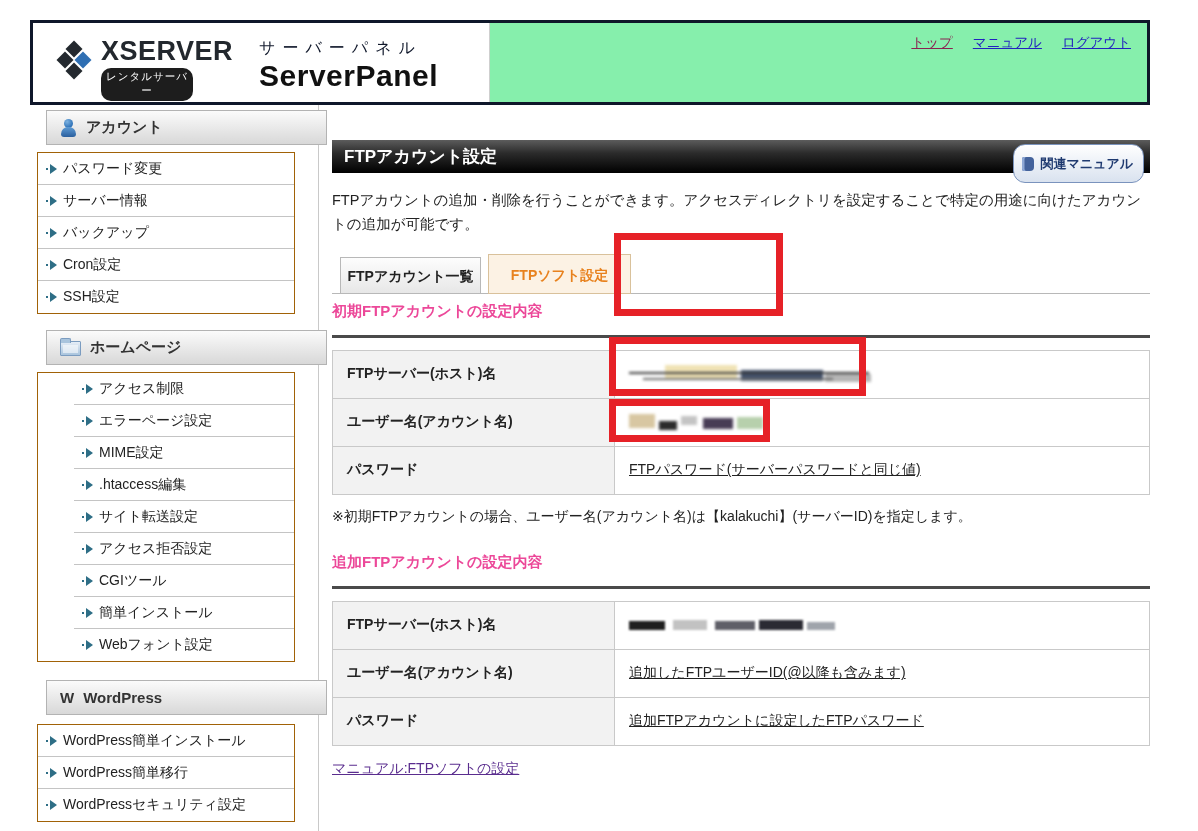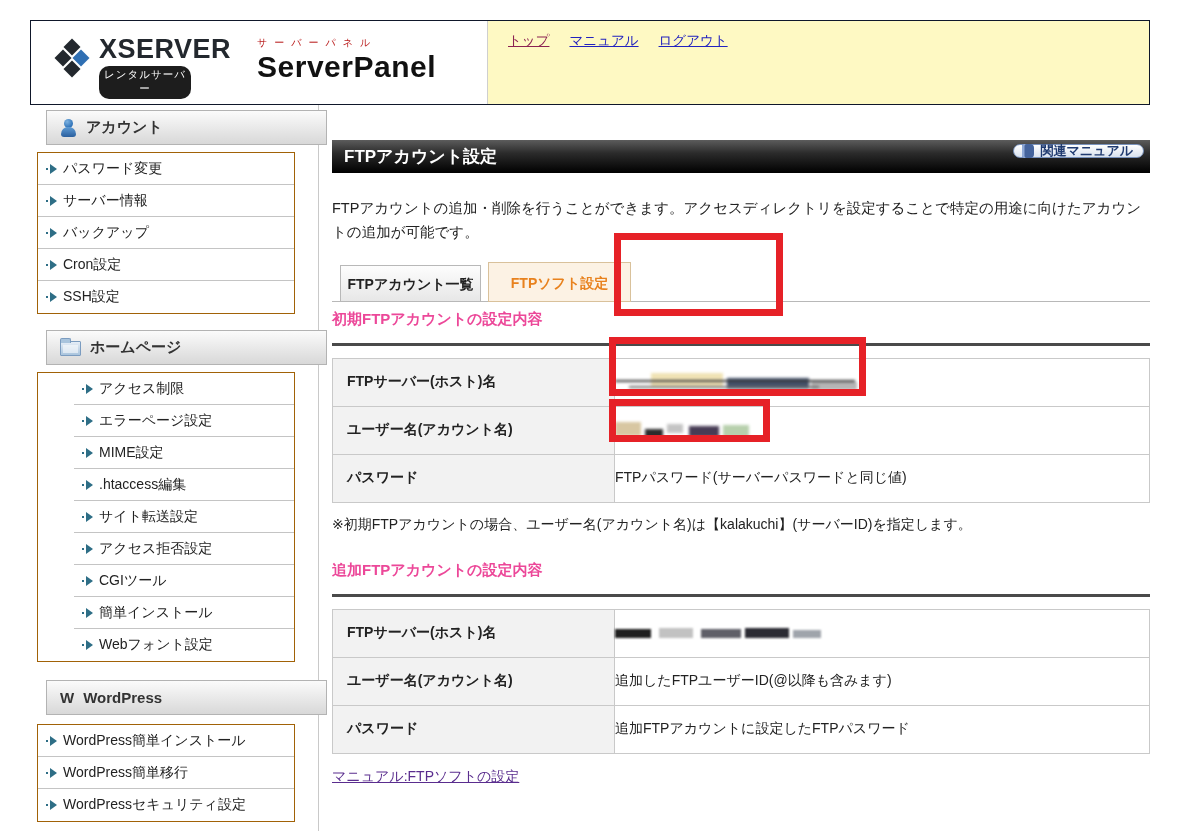--- a/index.html
+++ b/index.html
@@ -8,26 +8,26 @@
     position: relative;
     background: #ffffff;
     font-family: "Liberation Sans", "DejaVu Sans", sans-serif;
     overflow: hidden;
     color: #222;
   }
 
   
   .header {
     position: absolute; left:30px; top:20px; width:1120px; height:85px;
-    border:1px solid #0f172a; background:#fff;
+    border:3px solid #0f172a; background:#fff;
   }
   .header-right {
     position:absolute; top:0; bottom:0; left:456px; right:0;
-    background:#fef9c3; border-left:1px solid #cfcfcf;
-    padding:10px 16px 0 0;
+    background:#86efac; border-left:1px solid #cfcfcf;
+    text-align:right; padding:10px 16px 0 0;
   }
   .nav-link {
     margin-left:20px; font-size:13.5px; text-decoration:underline;
     color:#2222bf; cursor:pointer; white-space:nowrap;
   }
   .nav-link.visited { color:#8b2252; }
 
   .logo-area { position:absolute; left:26px; top:14px; display:flex; align-items:flex-start; cursor:pointer; }
   .diamonds { position:relative; width:36px; height:40px; margin-top:6px; }
   .diamonds i { position:absolute; width:12px; height:12px; background:#23282e; transform:rotate(45deg); }
@@ -35,21 +35,21 @@
   .diamonds .d-left   { left:0;    top:11px; }
   .diamonds .d-right  { left:18px; top:11px; background:#2f6fb3; }
   .diamonds .d-bottom { left:9px;  top:22px; }
   .brand-col { margin-left:6px; }
   .brand-text { font-size:27px; font-weight:bold; color:#23282e; letter-spacing:0.5px; line-height:1.05; }
   .brand-badge {
     margin-top:3px; background:#1d1d1d; color:#fff; font-size:10.5px;
     padding:2px 0 3px; border-radius:10px; text-align:center; width:92px; letter-spacing:1px;
   }
   .panel-col { margin-left:26px; margin-top:1px; }
-  .panel-kana { font-size:10px; color:#b91c1c; letter-spacing:7px; white-space:nowrap; }
+  .panel-kana { font-size:16px; color:#0f172a; letter-spacing:7px; white-space:nowrap; }
   .panel-name { font-size:30px; font-weight:bold; color:#111; line-height:1.15; letter-spacing:0.5px; }
 
   
   .v-divider { position:absolute; left:318px; top:105px; bottom:0; width:1px; background:#c9c9c9; }
   .side-header {
     position:absolute; left:46px; width:281px; height:35px;
     border:1px solid #b3b3b3; background:linear-gradient(#fbfbfb,#d8d8d8);
     display:flex; align-items:center; gap:9px; padding-left:13px;
     font-size:15px; font-weight:bold; color:#333;
   }
@@ -81,29 +81,29 @@
   .folder-icon::after { content:""; position:absolute; left:2px; top:3px; right:2px; bottom:2px; background:#fff; opacity:.55; }
 
   
   .main { position:absolute; left:332px; top:140px; width:818px; }
   .title-bar {
     position:relative; height:33px; line-height:33px; padding-left:12px;
     background:linear-gradient(180deg,#5c5c5c 0%,#2b2b2b 40%,#000 100%);
     color:#fff; font-size:17px; font-weight:bold;
   }
   .manual-btn {
-    position:absolute; right:6px; top:4px; height:14px;
+    position:absolute; right:6px; top:4px; height:39px;
     background:linear-gradient(#ffffff,#d9e2ef); border:1px solid #7a93bd; border-radius:12px;
     color:#1f3a70; font-weight:bold; font-size:13px; padding:0 10px 0 8px;
     display:flex; align-items:center; gap:6px; cursor:pointer;
     font-family:inherit;
   }
   .book-icon { width:12px; height:14px; background:#44639c; border-radius:2px 4px 4px 2px; box-shadow:inset 2.5px 0 0 #8fa9d6; }
 
-  .desc { margin-top:24px; font-size:14.5px; line-height:1.65; color:#222; }
+  .desc { margin-top:16px; font-size:14.5px; line-height:1.65; color:#222; }
 
   .tabs { position:relative; margin-top:17px; height:40px; display:flex; gap:7px; padding-left:8px; }
   .tabs::after { content:""; position:absolute; left:0; right:0; bottom:0; height:1px; background:#b8b8b8; }
   .tab {
     position:relative; z-index:1; height:37px; line-height:37px; margin-top:3px;
     border:1px solid #b8b8b8; background:linear-gradient(#fdfdfd,#e7e7e7);
     font-size:14px; font-weight:bold; color:#222; text-align:center;
     cursor:pointer; white-space:nowrap; overflow:hidden;
   }
   .tab:nth-child(1){ width:141px; } .tab:nth-child(2){ width:143px; } .tab:nth-child(3){ width:140px; }
@@ -116,21 +116,21 @@
     margin-top:8px; padding-bottom:14px; border-bottom:3px solid #4a4a4a;
     font-size:15px; font-weight:bold; color:#ec4899;
   }
   .sec-heading.second { margin-top:27px; }
 
   table.spec { width:100%; border-collapse:collapse; margin-top:12px; }
   table.spec th {
     width:282px; background:#f2f2f2; border:1px solid #c9c9c9;
     font-size:14px; font-weight:bold; text-align:left; padding-left:14px; height:48px; color:#222;
   }
-  table.spec td { border:1px solid #c9c9c9; font-size:14px; color:#222; background:#fff; height:48px; }
+  table.spec td { border:1px solid #c9c9c9; font-size:14px; padding-left:14px; color:#222; background:#fff; height:48px;text-decoration:underline; }
 
   .note { margin-top:13px; font-size:14px; color:#222; }
 
   .footer-link {
     display:inline-block; margin-top:14px; font-size:14px;
     color:#5a2d8e; text-decoration:underline; cursor:pointer;
   }
 
   
   .redact { background-repeat:no-repeat; }

